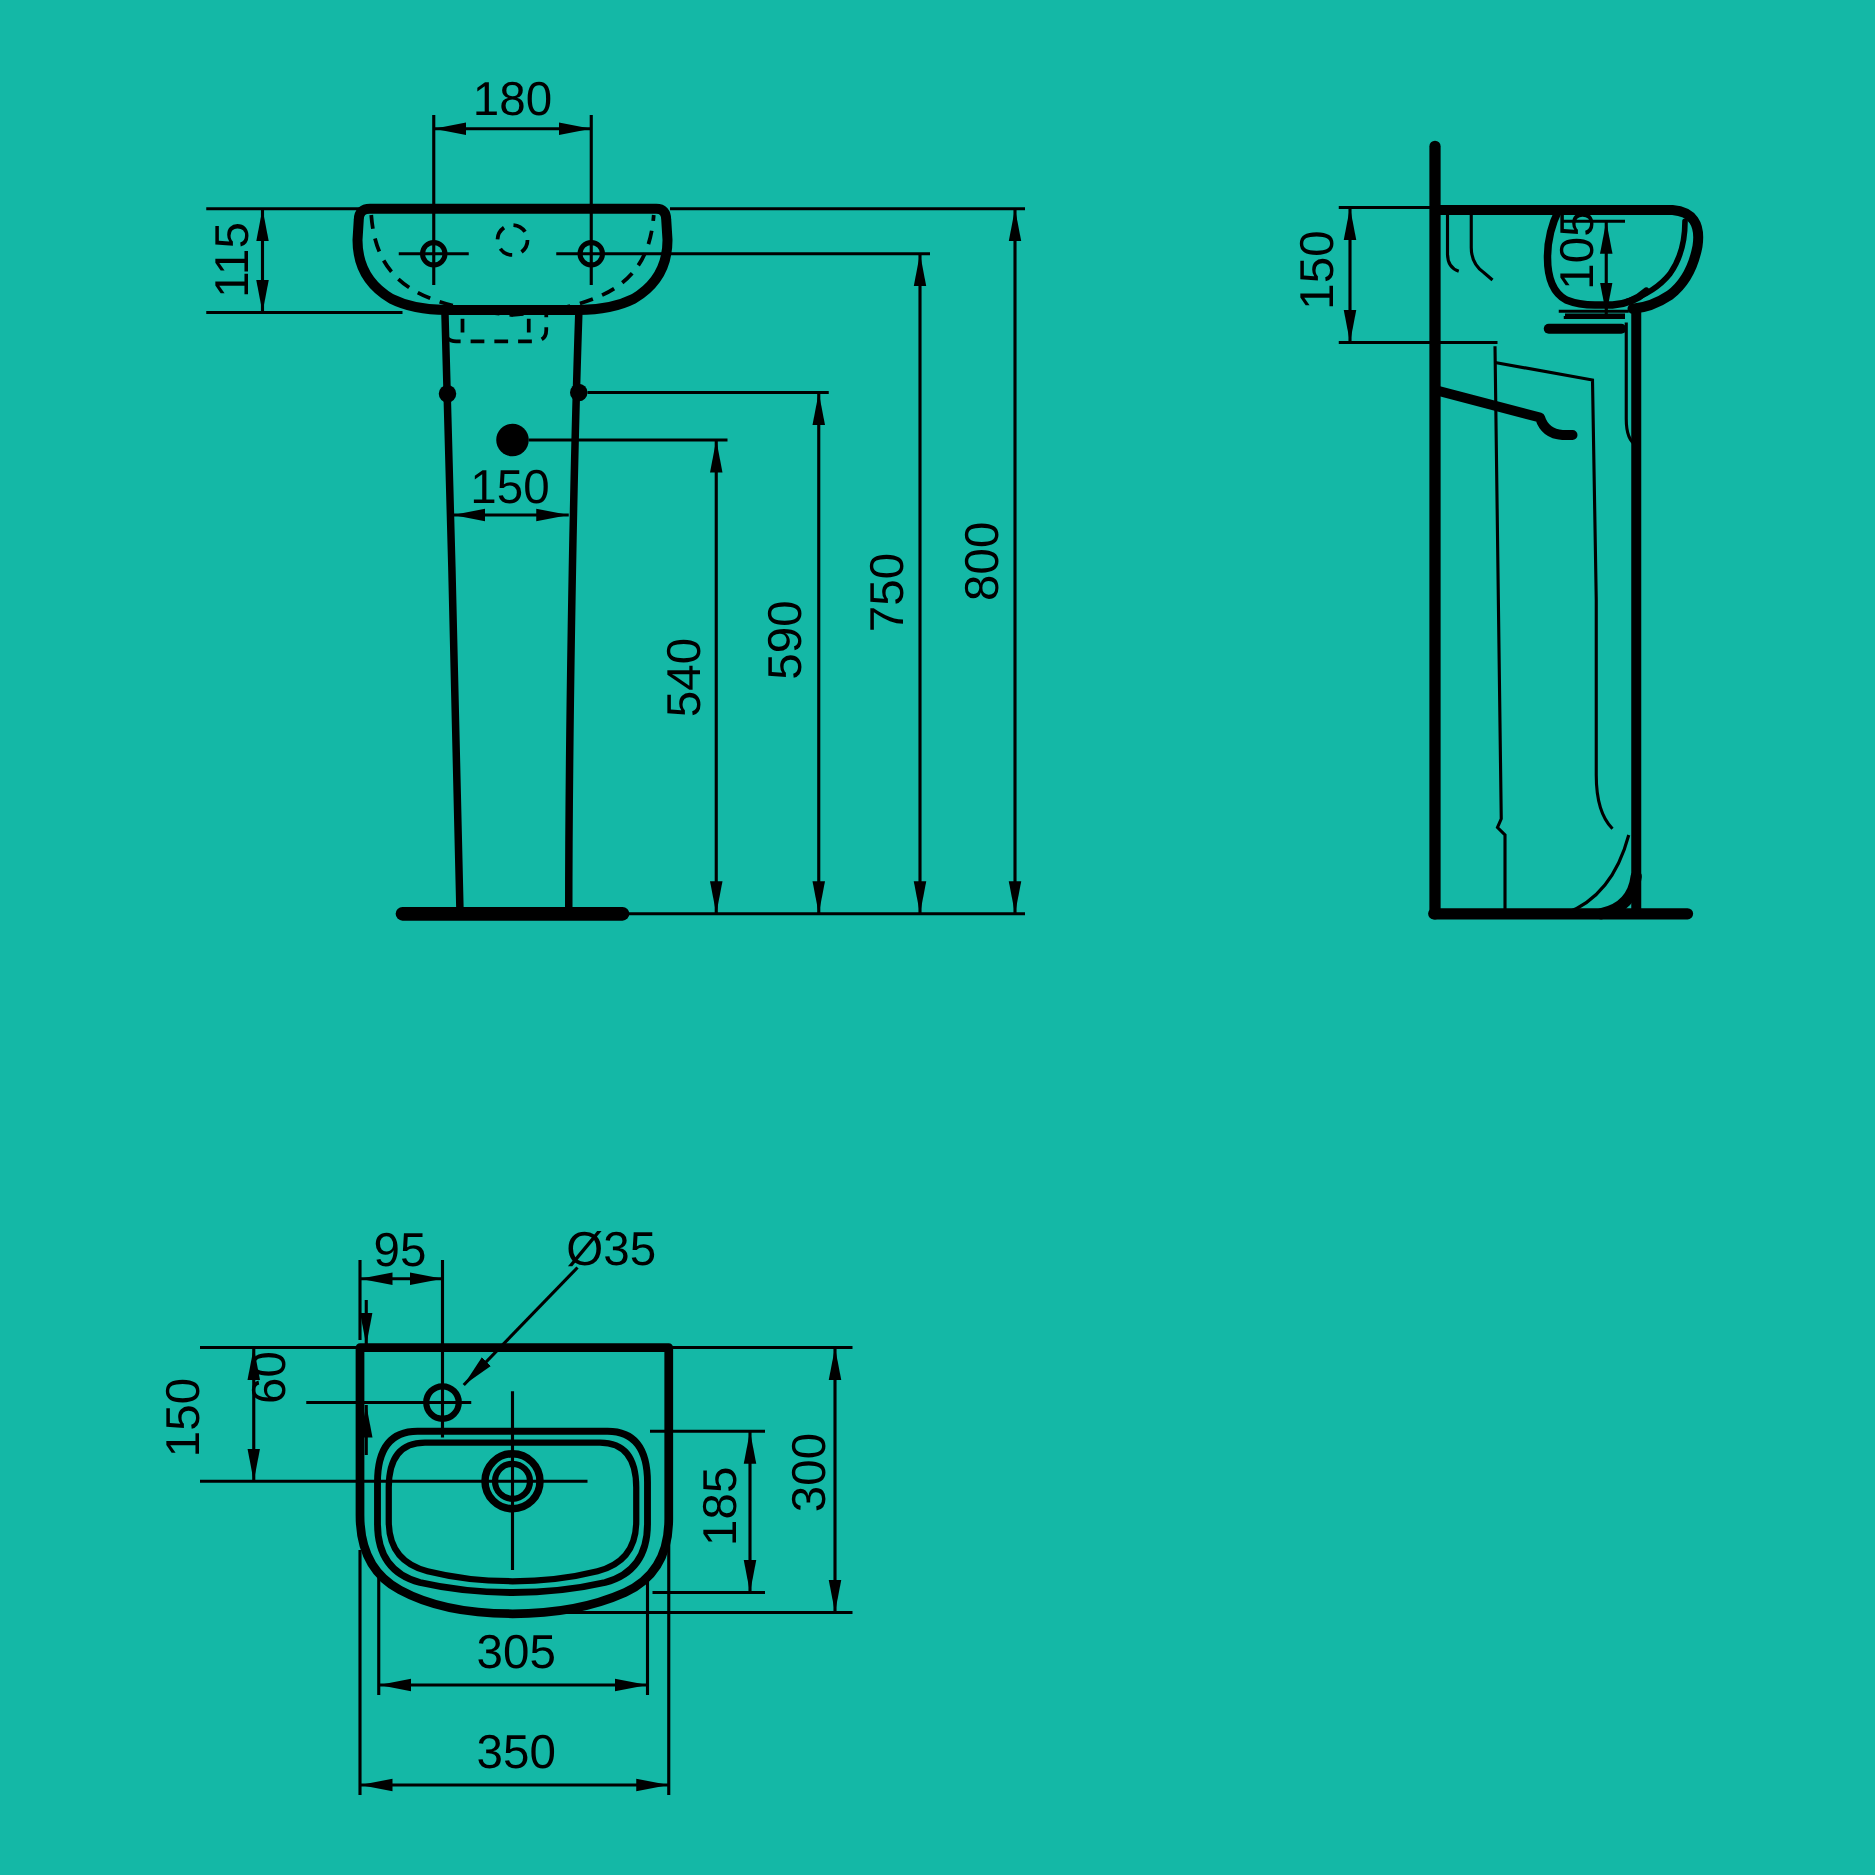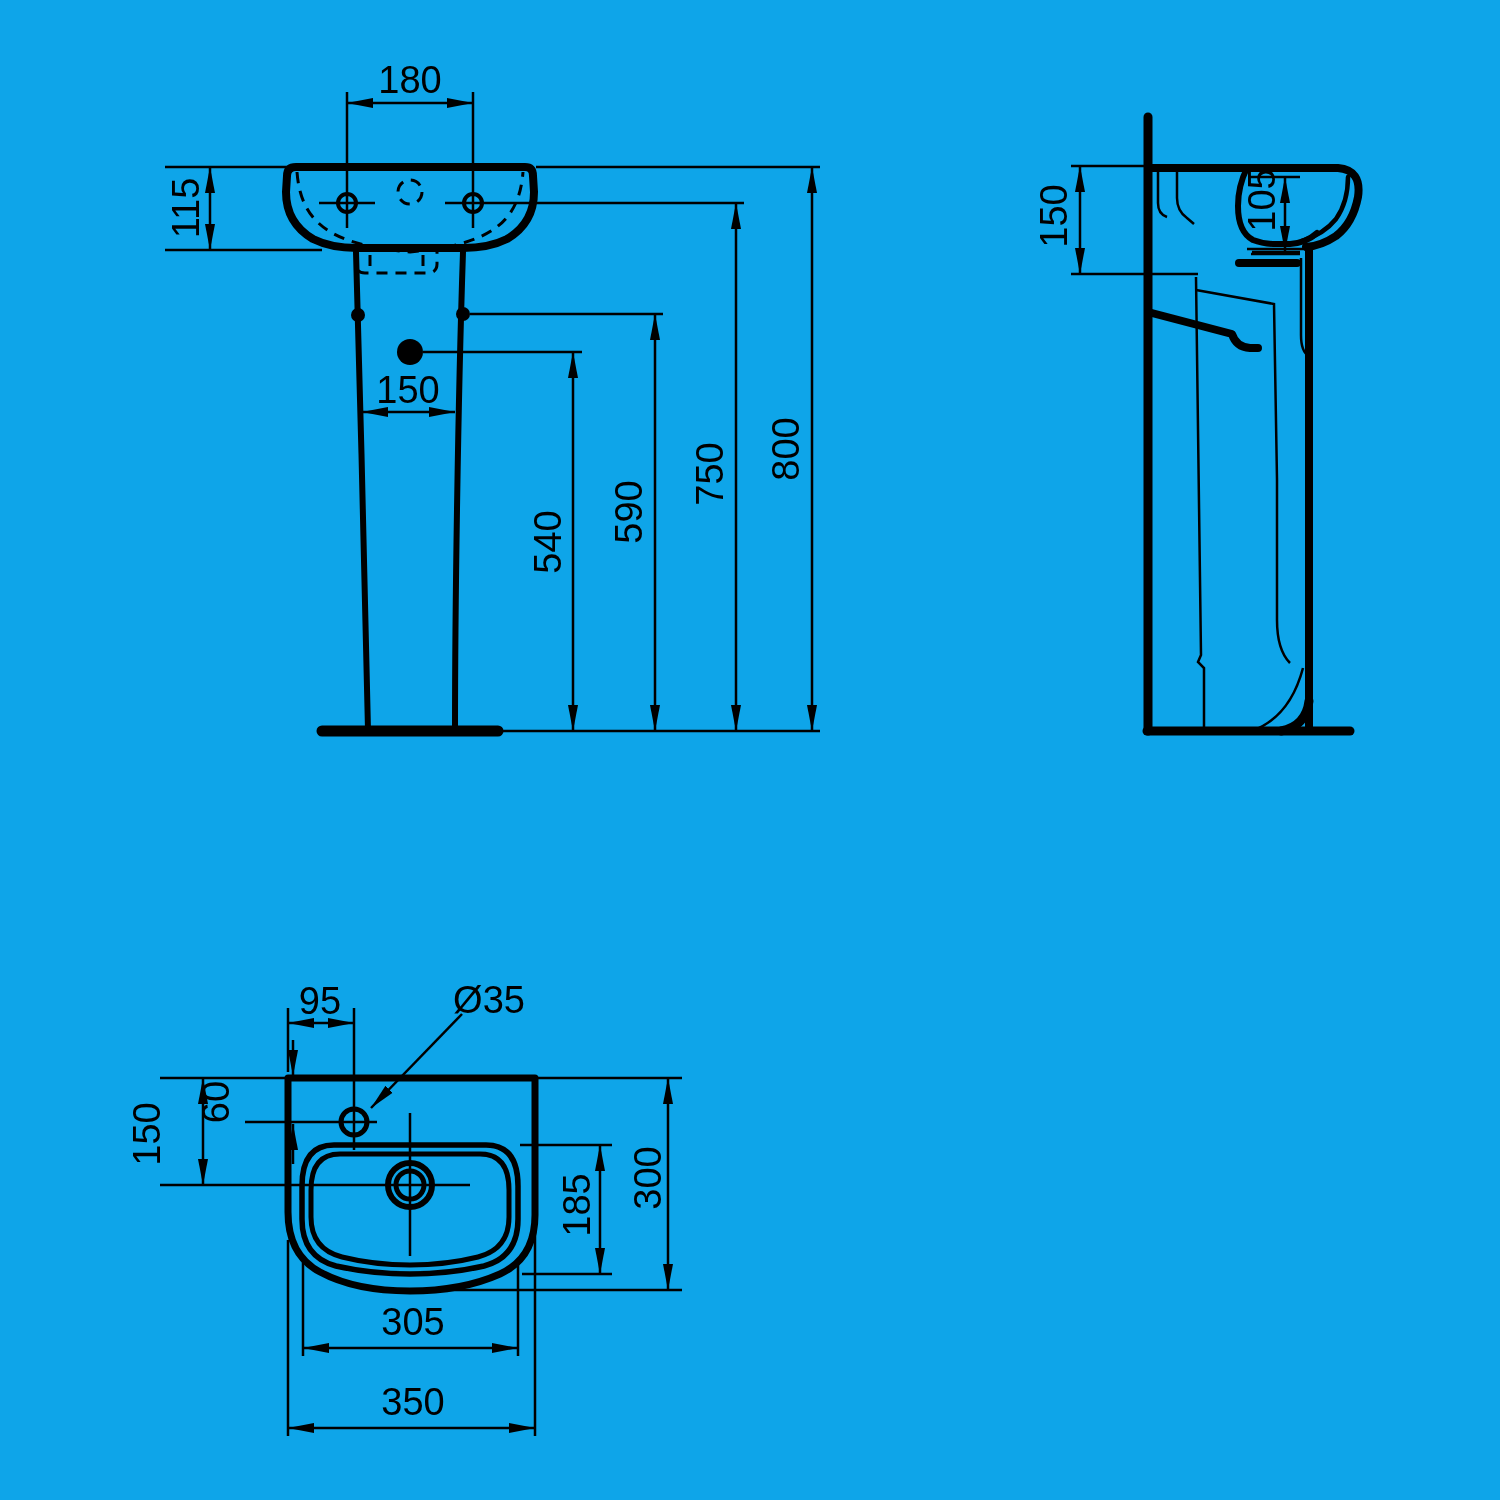--- a/index.html
+++ b/index.html
@@ -1,16 +1,16 @@
 <!DOCTYPE html>
 <html><head>
 <meta charset="utf-8">
 <style>
   html,body{margin:0;padding:0;background:#ffffff;}
-  .stage{width:1500px;height:1500px;position:relative;background:#0ea5e9;overflow:hidden;}
+  .stage{width:1500px;height:1500px;position:relative;background:#14b8a6;overflow:hidden;}
   svg{display:block;}
   .dim{font-family:"Liberation Sans","DejaVu Sans",sans-serif;font-size:38px;fill:#000000;}
   .thick{stroke:#000000;fill:none;stroke-linecap:round;stroke-linejoin:round;}
   .thin{stroke:#000000;stroke-width:2.5;fill:none;}
   .dash{stroke:#000000;stroke-width:3;fill:none;stroke-dasharray:11 8;}
 </style>
 </head>
 <body>
 
 <div class="stage">

